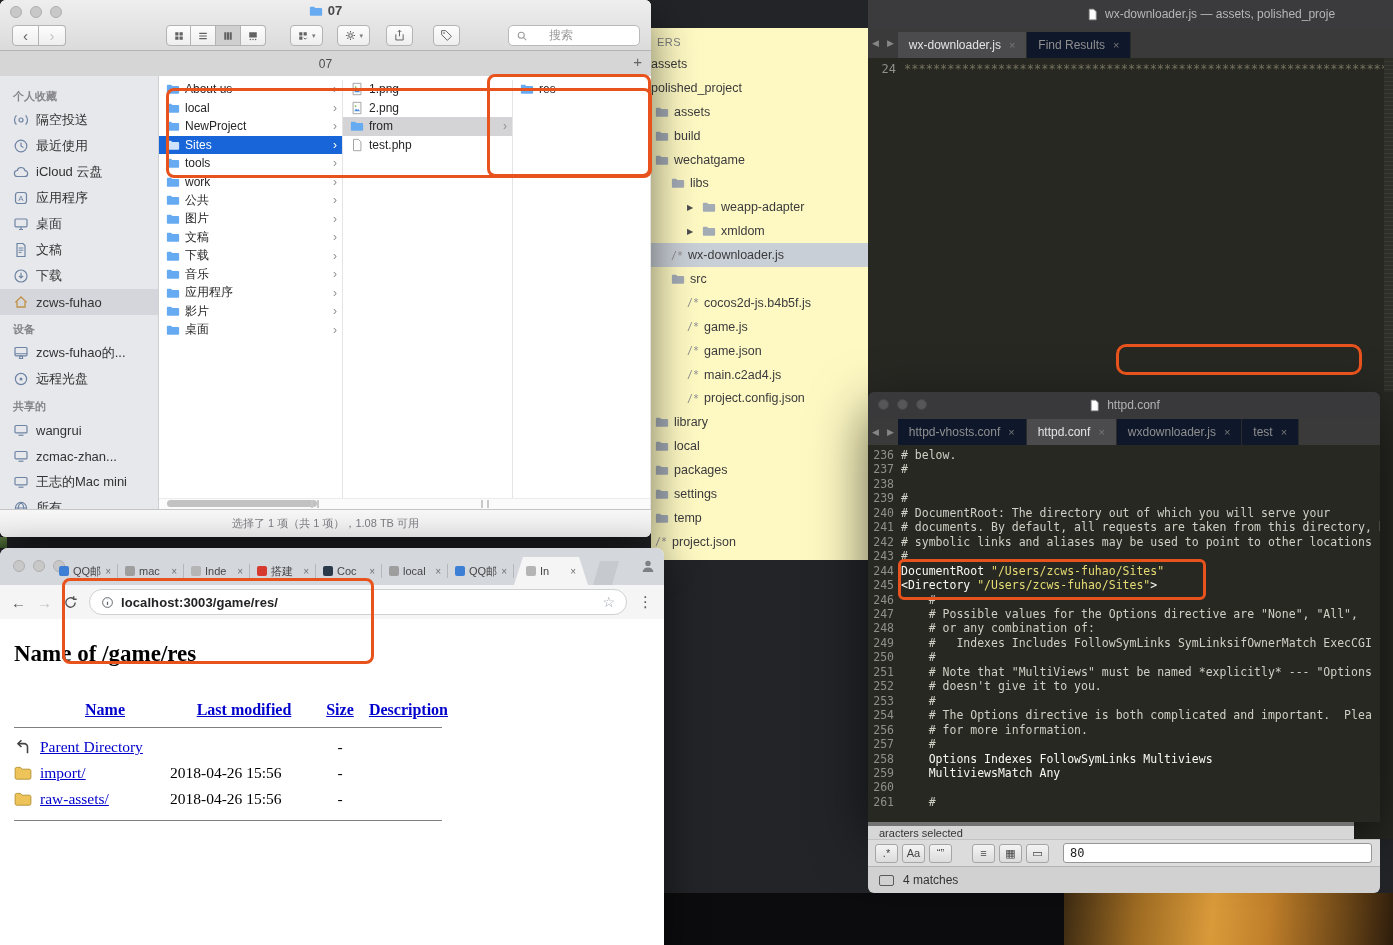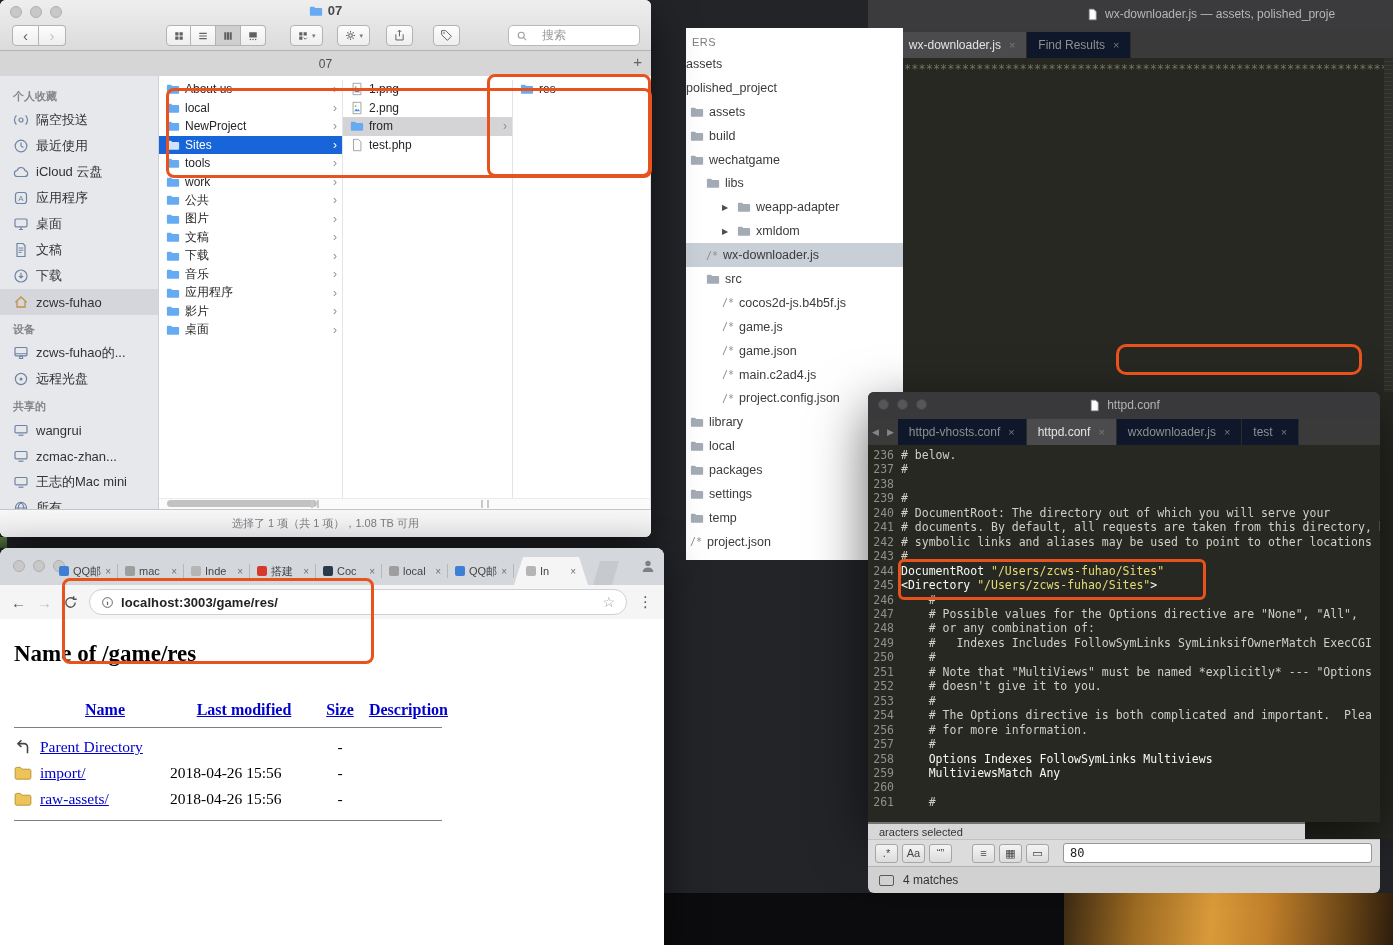--- a/index.html
+++ b/index.html
@@ -43,21 +43,21 @@
   .f-nav .tb:first-child{border-radius:4px 0 0 4px}
   .f-nav .tb:last-child{border-radius:0 4px 4px 0;border-left:0;color:#c3c3c3}
   .f-seg{margin-left:100px;display:flex}
   .f-seg .tb{width:25px;border-radius:0;border-left:0}
   .f-seg .tb:first-child{border-radius:4px 0 0 4px;border-left:1px solid #b3b3b3}
   .f-seg .tb:last-child{border-radius:0 4px 4px 0}
   .f-seg .tb.on{background:#cfcfcf}
   .drop{gap:3px;padding:0 6px}
   .caret{font-size:7px;color:#7a7a7a}
   .f-search{margin-left:auto;margin-right:11px;width:132px;height:21px;border:1px solid #b9b9b9;border-radius:5px;
-    background:#fff;display:flex;align-items:center;gap:14px;padding:0 7px;color:#9b9b9b;font-size:12px;box-sizing:border-box}
+    background:#fff;display:flex;align-items:center;gap:21px;padding:0 7px;color:#9b9b9b;font-size:12px;box-sizing:border-box}
   .f-tabbar{position:relative;height:25px;background:#d7d6d7;border-bottom:1px solid #b2b2b2;
     display:flex;align-items:center;justify-content:center;font-size:12px;color:#4c4c4e}
   .f-plus{position:absolute;right:9px;top:2px;font-size:15px;color:#636363}
   .f-body{position:absolute;top:76px;bottom:27px;left:0;right:0;display:flex;overflow:hidden}
   #finder-sidebar{width:158px;flex:none;background:#e7e8ec;border-right:1px solid #cfcfd2;padding-top:6px;overflow:hidden}
   .sb-h{font-size:11px;color:#85858a;font-weight:700;padding:7px 0 3px 13px}
   .sb-i{height:26px;display:flex;align-items:center;gap:7px;padding-left:13px;font-size:13px;color:#333;cursor:default}
   .sb-i.sel{background:#d5d6db}
   .sb-ic{color:#6e84a3;width:16px;height:16px}
   .sb-ic.home{color:#c09145}
@@ -71,21 +71,21 @@
   .fi-folder{color:#66aaf2}
   .selA .fi-folder{color:#cfe2fb}
   .f-hscroll{position:absolute;left:159px;right:1px;bottom:28px;height:10px;border-top:1px solid #ececec;background:#fbfbfb}
   .f-thumb{position:absolute;left:8px;top:1px;width:150px;height:7px;border-radius:4px;background:#c2c2c2}
   .grab{position:absolute;bottom:29px;width:8px;height:8px;border-left:2px solid #c9c9c9;border-right:2px solid #c9c9c9;box-sizing:border-box}
   .f-status{position:absolute;left:0;right:0;bottom:0;height:27px;background:linear-gradient(#f7f7f7,#e8e8e9);
     border-top:1px solid #c5c5c7;border-radius:0 0 6px 6px;display:flex;align-items:center;justify-content:center;
     font-size:11px;color:#7b7b80}
 
   
-  #st-side{left:686px;top:28px;width:217px;height:532px;background:#ffffff;z-index:2;overflow:hidden;padding-top:4px;box-sizing:border-box}
+  #st-side{left:651px;top:28px;width:217px;height:532px;background:#fef9c3;z-index:2;overflow:hidden;padding-top:4px;box-sizing:border-box}
   .t-h{height:20px;display:flex;align-items:center;font-size:11px;color:#7d7d80;padding-left:6px;letter-spacing:.5px}
   .t-row{height:23.9px;display:flex;align-items:center;gap:5px;font-size:12.5px;color:#3b3b3d;white-space:nowrap;overflow:hidden}
   .t-row.sel{background:#c9cfd6}
   .tri{font-size:8px;color:#4d4d4f;width:10px;flex:none}
   .tfold{color:#a3abb5}
   .fmark{font-family:"DejaVu Sans Mono",monospace;font-size:10px;color:#8c8c8e;flex:none}
 
   
   #st1-title{left:868px;top:0;width:525px;height:28px;background:#3b3b3d;z-index:2;display:flex;align-items:center;
     gap:6px;padding-left:218px;box-sizing:border-box;font-size:12px;color:#b6b6b8;white-space:nowrap;overflow:hidden}
@@ -111,21 +111,21 @@
   #st2{left:868px;top:392px;width:512px;height:430px;background:#272822;z-index:20;border-radius:6px 6px 0 0;
     box-shadow:0 18px 55px rgba(0,0,0,.6)}
   .s2-title{position:relative;height:26px;background:#39393b;border-radius:6px 6px 0 0;display:flex;align-items:center;justify-content:center;
     gap:6px;font-size:12px;color:#b2b2b4}
   .s2-lights{position:absolute;left:10px;top:7px}
   .s2-lights .light{width:11px;height:11px}
   #st2-tabs{height:27px;background:#3a3a3a;display:flex;align-items:flex-end;overflow:hidden}
   #st2-edit{position:relative;height:377px;overflow:hidden;font-family:"DejaVu Sans Mono",monospace;
     font-size:11.5px;line-height:14.45px;padding-top:3px;box-sizing:border-box}
   #st2-edit .ln{width:26px;padding-right:7px}
-  #st1-status{left:868px;top:822px;width:437px;height:17px;background:#d7d7d7;border-top:2px solid #737373;z-index:25;
+  #st1-status{left:868px;top:822px;width:486px;height:17px;background:#d7d7d7;border-top:4px solid #737373;z-index:25;
     display:flex;align-items:center;padding-left:11px;font-size:11px;color:#343434;box-sizing:border-box}
   #st2-find{left:868px;top:839px;width:512px;height:27px;background:#dcdcdc;z-index:26;display:flex;align-items:center;
     gap:4px;padding:0 8px 0 7px;box-sizing:border-box;border-top:1px solid #c2c2c2}
   .fb{min-width:23px;height:19px;padding:0 3px;border:1px solid #a6a6a6;border-radius:3px;
     background:linear-gradient(#f4f4f4,#dcdcdc);color:#444;font-size:11px;display:flex;align-items:center;justify-content:center;box-sizing:border-box}
   .fb.gap{margin-left:16px}
   .f-input{flex:1;margin-left:10px;height:18px;background:#fff;border:1px solid #979797;border-radius:3px;
     font-family:"DejaVu Sans Mono",monospace;font-size:12px;color:#222;display:flex;align-items:center;padding-left:6px}
   #st2-status{left:868px;top:866px;width:512px;height:27px;background:#d1d1d1;border-top:1px solid #b3b3b3;z-index:26;
     display:flex;align-items:center;gap:9px;padding-left:11px;font-size:12px;color:#333;box-sizing:border-box;border-radius:0 0 6px 6px}

